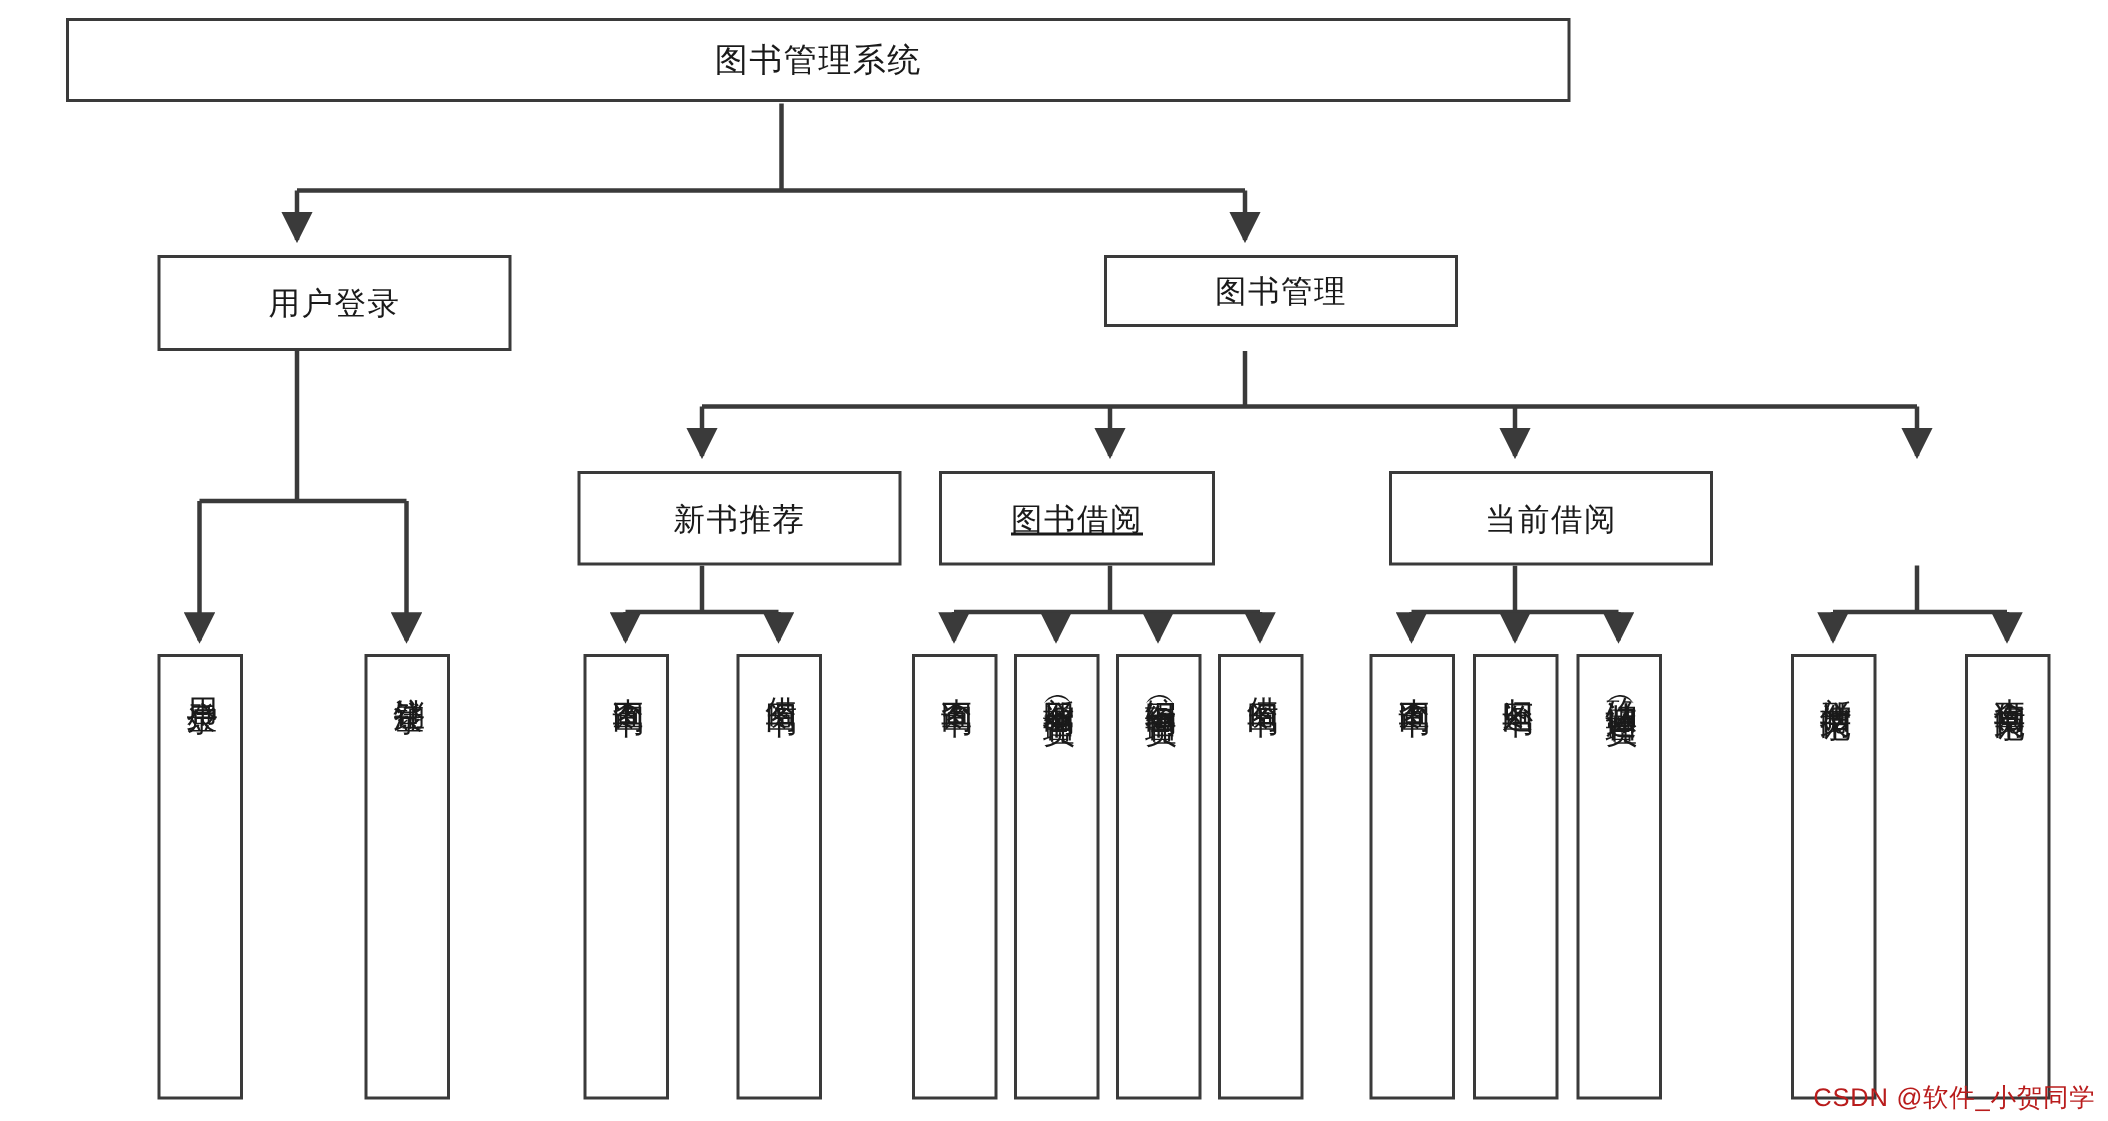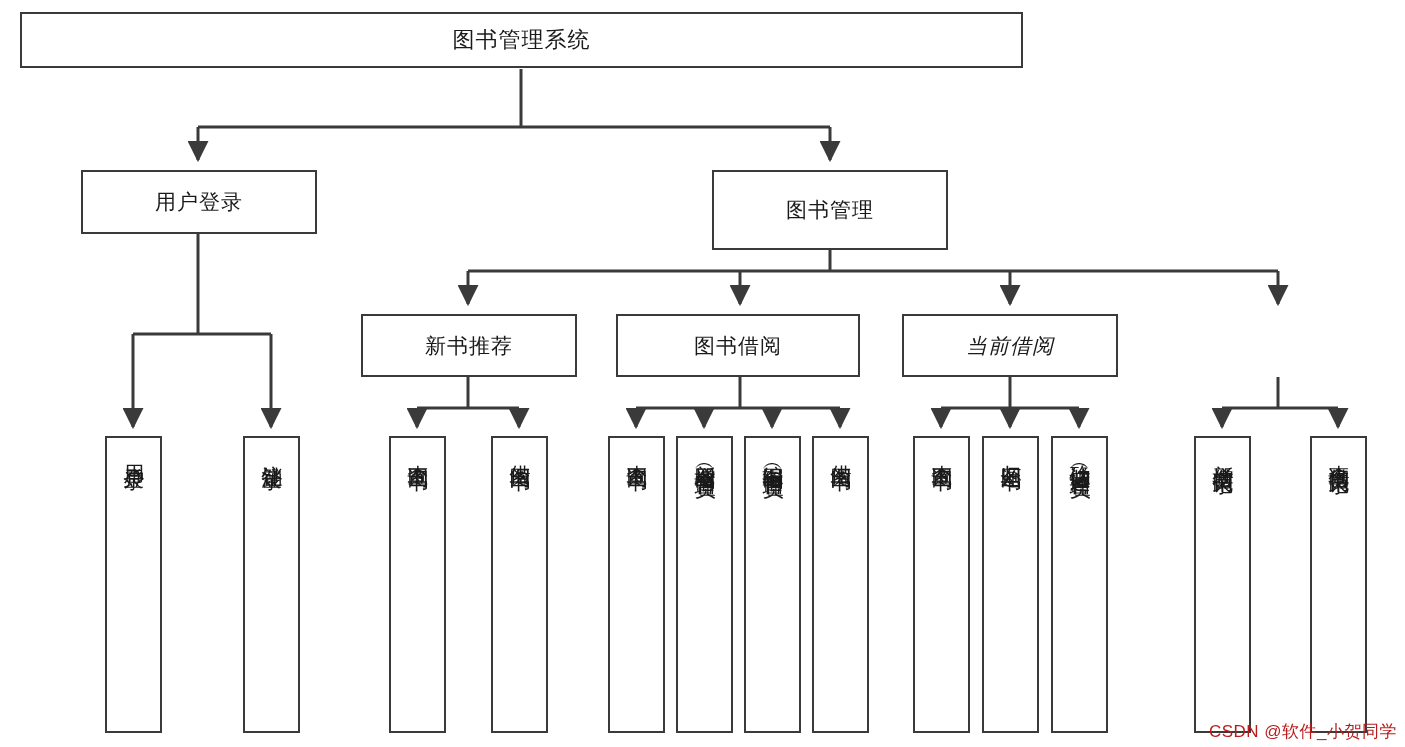--- a/index.html
+++ b/index.html
@@ -4,21 +4,21 @@
 <style>
   html,body{margin:0;padding:0;background:#ffffff;}
   body{width:1405px;height:747px;overflow:hidden;
        font-family:"Liberation Sans","DejaVu Sans",sans-serif;}
   #stage{position:relative;width:1405px;height:747px;background:#fff;}
   svg#wires{position:absolute;left:0;top:0;width:1405px;height:747px;}
 
   .node{position:absolute;box-sizing:border-box;background:#ffffff;
         border:2px solid #3a3a3a;display:flex;align-items:center;
         justify-content:center;color:#1a1a1a;}
-  .node.h{font-size:21px;letter-spacing:1px;}
+  .node.h{font-size:21px;letter-spacing:1px;margin-left:24px;}
   .node.root{font-size:22px;}
   .node.v{writing-mode:vertical-rl;text-orientation:upright;
           font-size:21px;line-height:1.18;letter-spacing:2px;
           padding:10px 0;justify-content:flex-start;}
   .node.v span{display:block;}
   .watermark{position:absolute;right:8px;bottom:4px;font-size:17px;
              color:#b91c1c;letter-spacing:.5px;white-space:nowrap;}
 </style>
 </head>
 <body>
@@ -78,31 +78,31 @@
     </g>
   </svg>
 
   <div class="node h root" style="left:20px;top:12px;width:1003px;height:56px;">
     <span>图书管理系统</span>
   </div>
 
   <div class="node h" style="left:81px;top:170px;width:236px;height:64px;">
     <span>用户登录</span>
   </div>
-  <div class="node h" style="left:712px;top:170px;width:236px;height:80px;justify-content:center;">
+  <div class="node h" style="left:712px;top:170px;width:236px;height:48px;justify-content:center;">
     <span>图书管理</span>
   </div>
 
   <div class="node h" style="left:361px;top:314px;width:216px;height:63px;">
     <span>新书推荐</span>
   </div>
-  <div class="node h" style="left:616px;top:314px;width:244px;height:63px;">
+  <div class="node h" style="left:602px;top:314px;width:184px;height:63px;text-decoration:underline;">
     <span>图书借阅</span>
   </div>
-  <div class="node h" style="left:902px;top:314px;width:216px;height:63px;font-style:italic;">
+  <div class="node h" style="left:902px;top:314px;width:216px;height:63px;">
     <span>当前借阅</span>
   </div>
 
   <div class="node v" style="left:105px;top:436px;width:57px;height:297px;">
     <span>用户登录</span>
   </div>
   <div class="node v" style="left:243px;top:436px;width:57px;height:297px;">
     <span>注销登录</span>
   </div>
 

